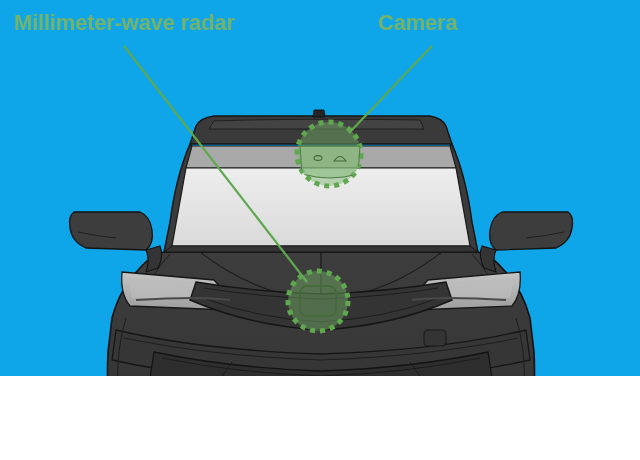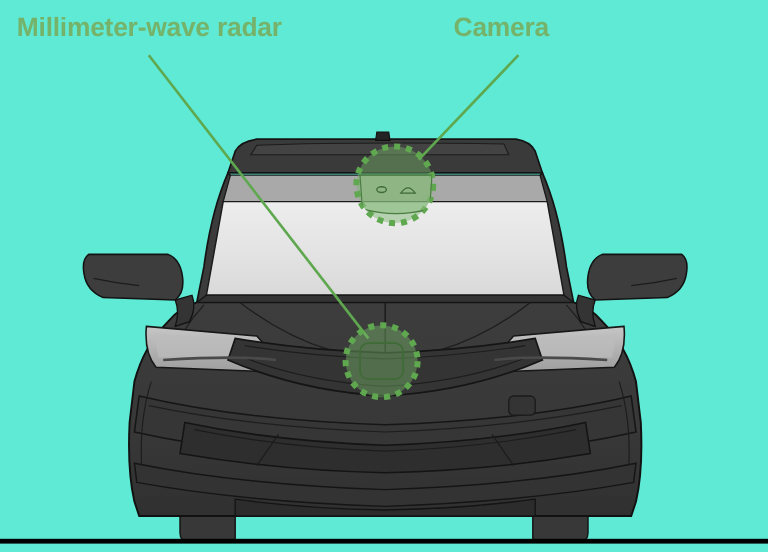--- a/index.html
+++ b/index.html
@@ -7,22 +7,22 @@
     margin: 0;
     padding: 0;
     background: #ffffff;
   }
   body {
     font-family: "Liberation Sans", sans-serif;
   }
   #stage {
     position: relative;
     width: 640px;
-    height: 460px;
-    background: #5eead4;
+    height: 376px;
+    background: #0ea5e9;
     overflow: hidden;
   }
   #stage svg {
     display: block;
     position: absolute;
     left: 0;
     top: 0;
   }
   .lbl {
     font-family: "Liberation Sans", sans-serif;

